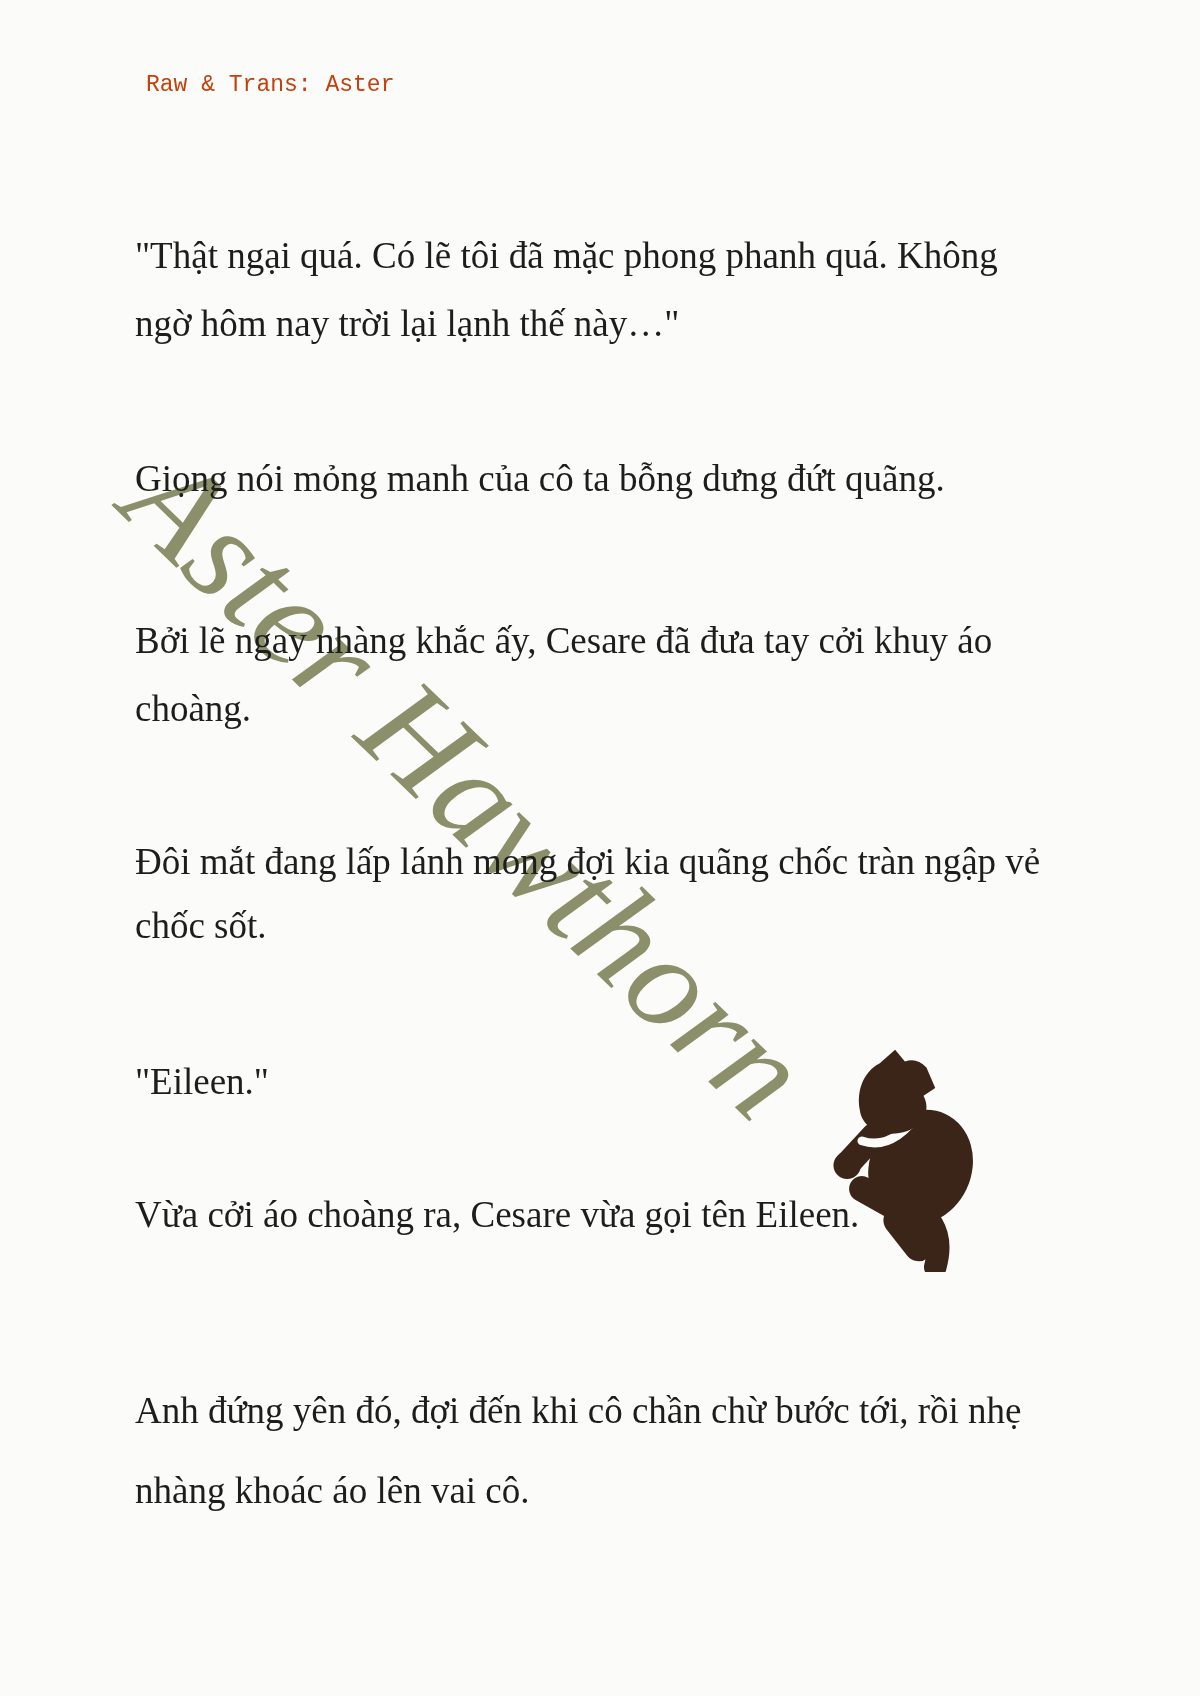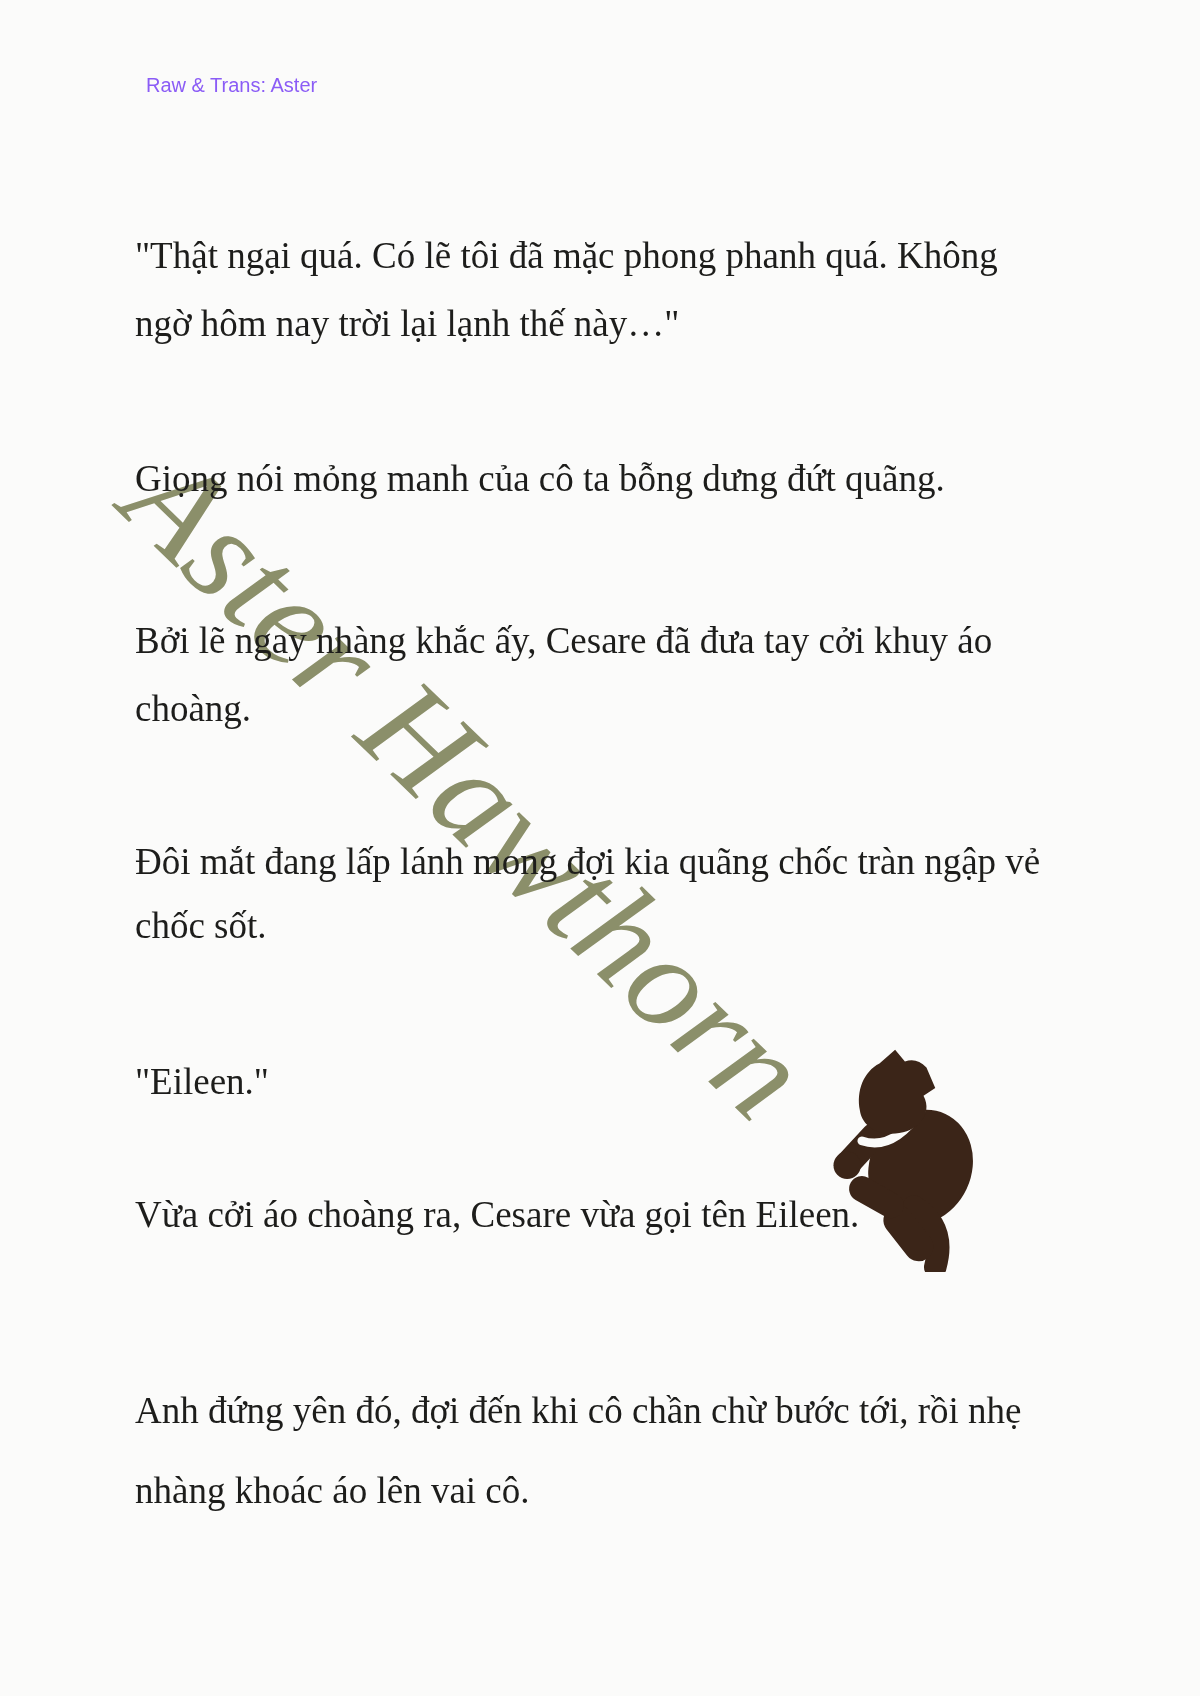--- a/index.html
+++ b/index.html
@@ -6,22 +6,22 @@
   body{
     width:1200px;height:1696px;
     background:#fbfbfa;
     font-family:"Liberation Serif", serif;
     position:relative;
     overflow:hidden;
   }
   .page{position:absolute;inset:0;width:1200px;height:1696px;}
   .credit{
     position:absolute;left:146px;top:72px;
-    font-family:Liberation Sans, sans-serif;
-    font-size:20px;line-height:26px;color:#8b5cf6;
+    font-family:Liberation Mono, monospace;
+    font-size:23px;line-height:26px;color:#c2410c;
     white-space:nowrap;z-index:2;
   }
   .watermark{
     position:absolute;left:200px;top:424px;
     font-family:"Liberation Serif", serif;
     font-style:italic;
     font-size:136px;line-height:1.1;
     color:#82865e;opacity:.92;
     white-space:nowrap;
     transform:rotate(44deg);

